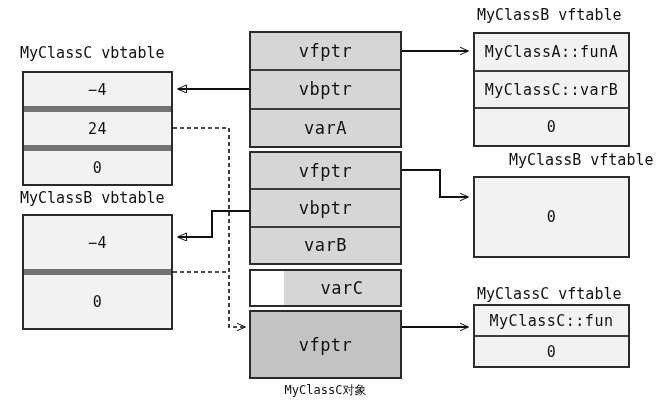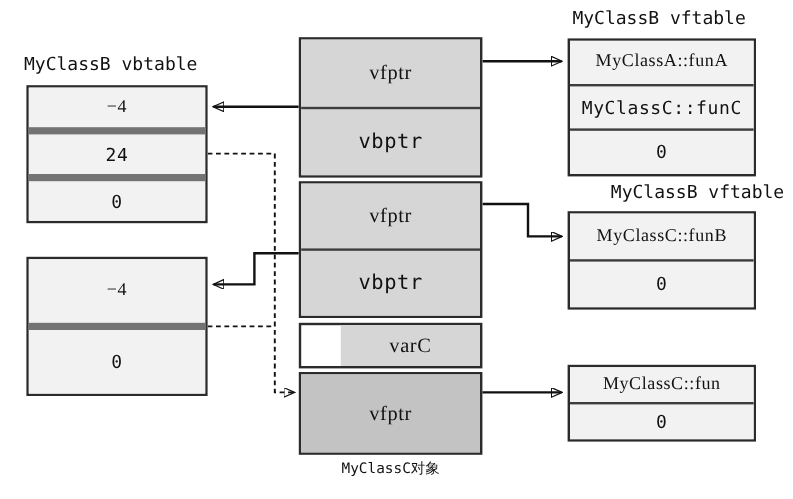--- a/index.html
+++ b/index.html
@@ -4,21 +4,21 @@
 <style>
   * { margin:0; padding:0; box-sizing:border-box; }
   html,body { background:#ffffff; }
   body { font-family:"DejaVu Sans Mono","Liberation Mono",monospace; color:#111; }
   .canvas { position:relative; width:661px; height:416px; background:#fff; overflow:hidden; }
 
   .tbl { position:absolute; border:2px solid var(--border,#2b2b2b); background:#fff;
          display:flex; flex-direction:column; }
   .cell { flex:1; display:flex; align-items:center; justify-content:center;
           font-size:15px; letter-spacing:0.5px; border-top:6px solid #737373; }
-  .cell:first-child { border-top:none;font-family:Liberation Serif, serif; }
+  .cell:first-child { border-top:none; }
   .tbl.sep2 .cell { border-top-width:2px; border-top-color:#3d3d3d; }
   .tbl.sep2 .cell:first-child { border-top:none; }
 
   .light .cell { background:var(--cell-light,#f2f2f2); }
   .mid   .cell { background:var(--cell-mid,#d6d6d6); font-size:17px; }
   .dark  .cell { background:var(--cell-dark,#c3c3c3); font-size:17px; }
 
   .tbl-label { position:absolute; font-size:15px; white-space:nowrap; }
   .obj-label { position:absolute; left:249px; top:382px; width:153px;
                text-align:center; font-size:12px; white-space:nowrap; }
@@ -47,63 +47,66 @@
     <path class="solid" d="M402,327 H468" marker-end="url(#ar)"></path>
 
     <path class="solid" d="M249,89 H178" marker-end="url(#ar)"></path>
 
     <path class="solid" d="M249,211 H212 V237 H178" marker-end="url(#ar)"></path>
 
     <path class="dashed" d="M173,128 H229 V327 H245" marker-end="url(#ar)"></path>
     <path class="dashed" d="M173,272 H229"></path>
   </svg>
 
-  <div class="tbl-label" style="left:20px; top:44px;">MyClassB vbtable</div>
+  <div class="tbl-label" style="left:20px; top:44px;">MyClassC vbtable</div>
   <div class="tbl light" style="left:22px; top:71px; width:151px; height:115px;">
     <div class="cell">−4</div>
     <div class="cell">24</div>
     <div class="cell">0</div>
   </div>
 
+  <div class="tbl-label" style="left:20px; top:189px;">MyClassB vbtable</div>
   <div class="tbl light" style="left:22px; top:214px; width:151px; height:116px;">
     <div class="cell">−4</div>
     <div class="cell">0</div>
   </div>
 
   <div class="tbl mid sep2" style="left:249px; top:31px; width:153px; height:117px;">
     <div class="cell">vfptr</div>
     <div class="cell">vbptr</div>
+    <div class="cell">varA</div>
   </div>
 
   <div class="tbl mid sep2" style="left:249px; top:151px; width:153px; height:114px;">
     <div class="cell">vfptr</div>
     <div class="cell">vbptr</div>
+    <div class="cell">varB</div>
   </div>
 
   <div class="tbl mid sep2" style="left:249px; top:269px; width:153px; height:38px;padding-left:33px;">
     <div class="cell">varC</div>
   </div>
 
   <div class="tbl dark sep2" style="left:249px; top:310px; width:153px; height:69px;">
     <div class="cell">vfptr</div>
   </div>
 
   <div class="obj-label">MyClassC对象</div>
 
   <div class="tbl-label" style="left:477px; top:6px;">MyClassB vftable</div>
   <div class="tbl light sep2" style="left:473px; top:32px; width:157px; height:115px;justify-content:center;">
     <div class="cell">MyClassA::funA</div>
-    <div class="cell">MyClassC::funC</div>
+    <div class="cell">MyClassC::varB</div>
     <div class="cell">0</div>
   </div>
 
   <div class="tbl-label" style="left:477px; top:151px;padding-left:32px;">MyClassB vftable</div>
   <div class="tbl light sep2" style="left:473px; top:176px; width:157px; height:82px;">
-    <div class="cell">MyClassC::funB</div>
     <div class="cell">0</div>
   </div>
 
+  <div class="tbl-label" style="left:477px; top:285px;">MyClassC vftable</div>
   <div class="tbl light sep2" style="left:473px; top:304px; width:157px; height:64px;">
     <div class="cell">MyClassC::fun</div>
     <div class="cell">0</div>
   </div>
 
 </div>
 
 </body></html>

